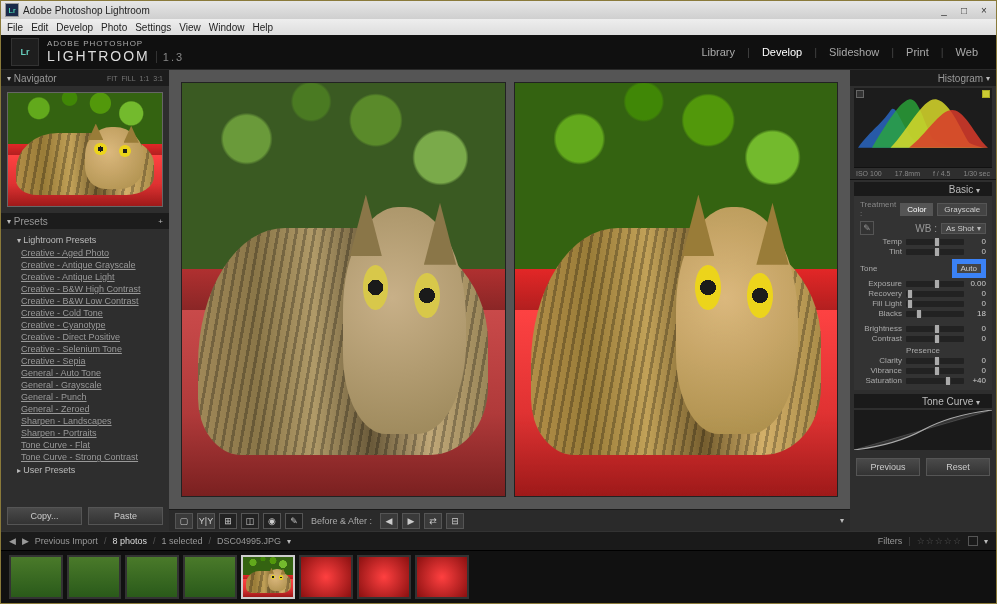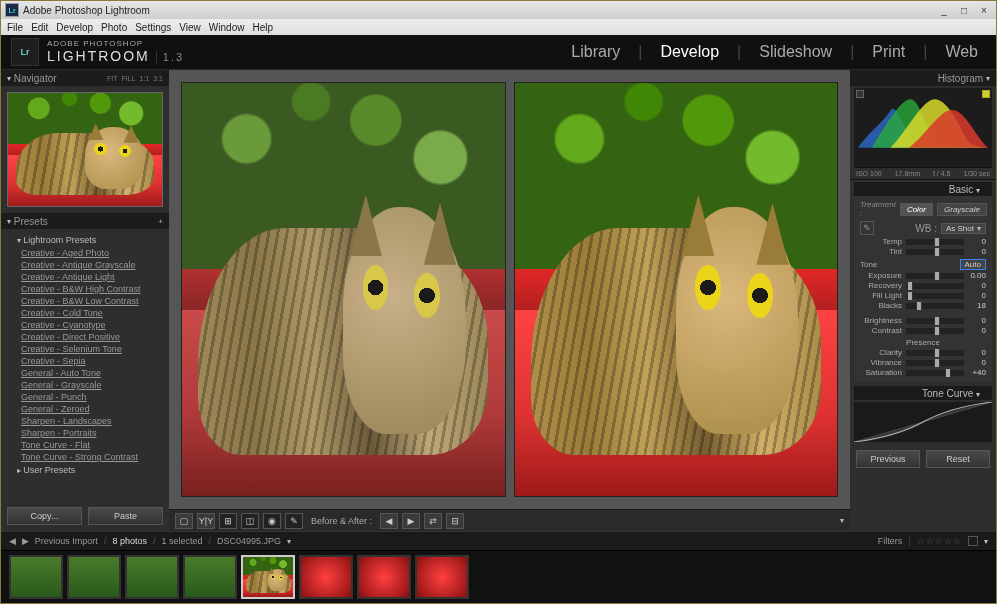--- a/index.html
+++ b/index.html
@@ -8,21 +8,21 @@
 .titlebar { height:18px; background:linear-gradient(#e6e6e6,#cfcfcf); color:#222; display:flex; align-items:center; padding:0 4px; gap:4px; }
 .titlebar .ico { width:14px; height:14px; background:#1a2a4a; border:1px solid #999; display:flex; align-items:center; justify-content:center; font-size:8px; color:#5fc; }
 .titlebar .spacer { flex:1; }
 .titlebar .ctl { width:16px; text-align:center; color:#333; }
 .menubar { height:16px; background:linear-gradient(#eee,#ddd); color:#222; display:flex; align-items:center; gap:8px; padding:0 6px; font-size:10px; }
 .header { height:35px; background:#101010; display:flex; align-items:center; padding:0 10px; border-bottom:1px solid #2a2a2a; }
 .logo-box { width:28px; height:28px; background:#1e1e1e; border:1px solid #333; display:flex; align-items:center; justify-content:center; font-size:9px; color:#6cb; font-weight:bold; }
 .brand { margin-left:8px; font-size:14px; letter-spacing:2px; color:#ddd; }
 .brand small { font-size:8px; color:#aaa; letter-spacing:1px; display:block; line-height:8px; }
 .brand .ver { color:#888; font-size:11px; letter-spacing:2px; border-left:1px solid #333; margin-left:6px; padding-left:6px; }
-.modules { margin-left:auto; display:flex; gap:10px; font-size:16px; color:#aaa; }
+.modules { margin-left:auto; display:flex; gap:4px; font-size:11px; color:#aaa; }
 .modules span { padding:2px 8px; cursor:pointer; }
 .modules .sep { color:#444; padding:2px 0; }
 .modules .active { color:#fff; }
 .workspace { flex:1; display:flex; min-height:0; }
 .panel { width:168px; background:#2e2e2e; display:flex; flex-direction:column; }
 .panel-right { width:146px; }
 .panel-head { height:16px; background:#1c1c1c; color:#999; display:flex; align-items:center; padding:0 6px; font-size:10px; }
 .panel-head .grow { flex:1; }
 .tri { font-size:8px; color:#bbb; }
 .nav-opts { font-size:7px; color:#777; display:flex; gap:4px; }
@@ -39,36 +39,36 @@
 .photo { flex:1; background:#333; border:1px solid #222; overflow:hidden; position:relative; }
 .toolbar { height:22px; background:#2a2a2a; display:flex; align-items:center; padding:0 6px; gap:4px; font-size:9px; color:#aaa; border-top:1px solid #1a1a1a; }
 .tbtn { width:18px; height:16px; background:#3a3a3a; border:1px solid #555; display:flex; align-items:center; justify-content:center; cursor:pointer; font-size:9px; color:#ccc; }
 .tbtn.dark { background:#222; }
 .tlabel { margin:0 4px; }
 .histogram { height:80px; background:#1c1c1c; border-bottom:1px solid #111; position:relative; margin:2px 4px 0; }
 .histo-meta { display:flex; justify-content:space-between; padding:2px 6px; font-size:7px; color:#888; border-bottom:1px solid #111; }
 .sub-panel { margin:2px 4px; }
 .sub-panel-head { background:#1a1a1a; height:14px; display:flex; align-items:center; justify-content:space-between; padding:0 12px; font-size:10px; color:#bbb; }
 .sub-panel-body { background:#333; padding:4px 6px; font-size:9px; color:#999; }
-.treat-row { display:flex; align-items:center; gap:4px; margin-bottom:3px;font-style:italic; }
+.treat-row { display:flex; align-items:center; gap:4px; margin-bottom:3px; }
 .treat-row .lab { flex:1; font-size:8px; color:#888; }
 .mini-btn { background:#444; border:1px solid #555; color:#ccc; font-size:8px; padding:1px 6px; cursor:pointer; }
 .mini-btn.on { background:#555; color:#fff; }
 .wb-row { display:flex; align-items:center; gap:4px; margin-bottom:2px; }
 .wb-row .eyedrop { width:14px; height:14px; border:1px solid #555; display:flex; align-items:center; justify-content:center; font-size:9px; }
 .wb-row .lab { flex:1; text-align:right; font-size:10px; }
 .wb-drop { background:#444; border:1px solid #555; color:#ccc; font-size:8px; padding:0 4px; display:flex; align-items:center; gap:3px; }
 .slider-row { display:flex; align-items:center; gap:4px; font-size:8px; color:#aaa; margin:1px 0; }
 .slider-row .slab { width:42px; text-align:right; }
 .slider-row .sbar { flex:1; height:6px; background:#222; position:relative; border-radius:1px; }
 .slider-row .sbar .knob { position:absolute; width:6px; height:10px; background:#aaa; top:-2px; border:1px solid #333; }
 .slider-row .sval { width:18px; text-align:right; color:#ccc; }
 .section-title { text-align:center; color:#aaa; font-size:8px; margin:3px 0 1px; }
 .tone-head { display:flex; justify-content:space-between; align-items:center; }
-.tone-head .auto { font-size:8px; background:#444; border:1px solid #3b82f6; padding:0 4px; color:#ccc; }
+.tone-head .auto { font-size:8px; background:#444; border:5px solid #3b82f6; padding:0 4px; color:#ccc; }
 .tone-curve-box { height:40px; background:#1a1a1a; margin:2px 4px; position:relative; }
 .filmstrip-bar { height:20px; background:#1a1a1a; border-top:1px solid #333; border-bottom:1px solid #000; display:flex; align-items:center; padding:0 8px; gap:6px; font-size:9px; color:#999; }
 .filmstrip-bar .grow { flex:1; }
 .stars { color:#555; letter-spacing:1px; cursor:pointer; }
 .filmstrip { height:52px; background:#111; display:flex; gap:4px; padding:4px 8px; }
 .thumb { width:54px; border:2px solid #333; overflow:hidden; cursor:pointer; }
 .thumb.selected { border-color:#ccc; }
 
 .cat-scene { width:100%; height:100%; position:relative; background:linear-gradient(#4a6b2a 0%,#3a5a22 45%,#b03030 45%,#8a2626 55%,#c94a4a 55%,#b03a3a 80%,#7a2020 100%); }
 .cat-scene.bright { filter:saturate(1.4) brightness(1.05); }

